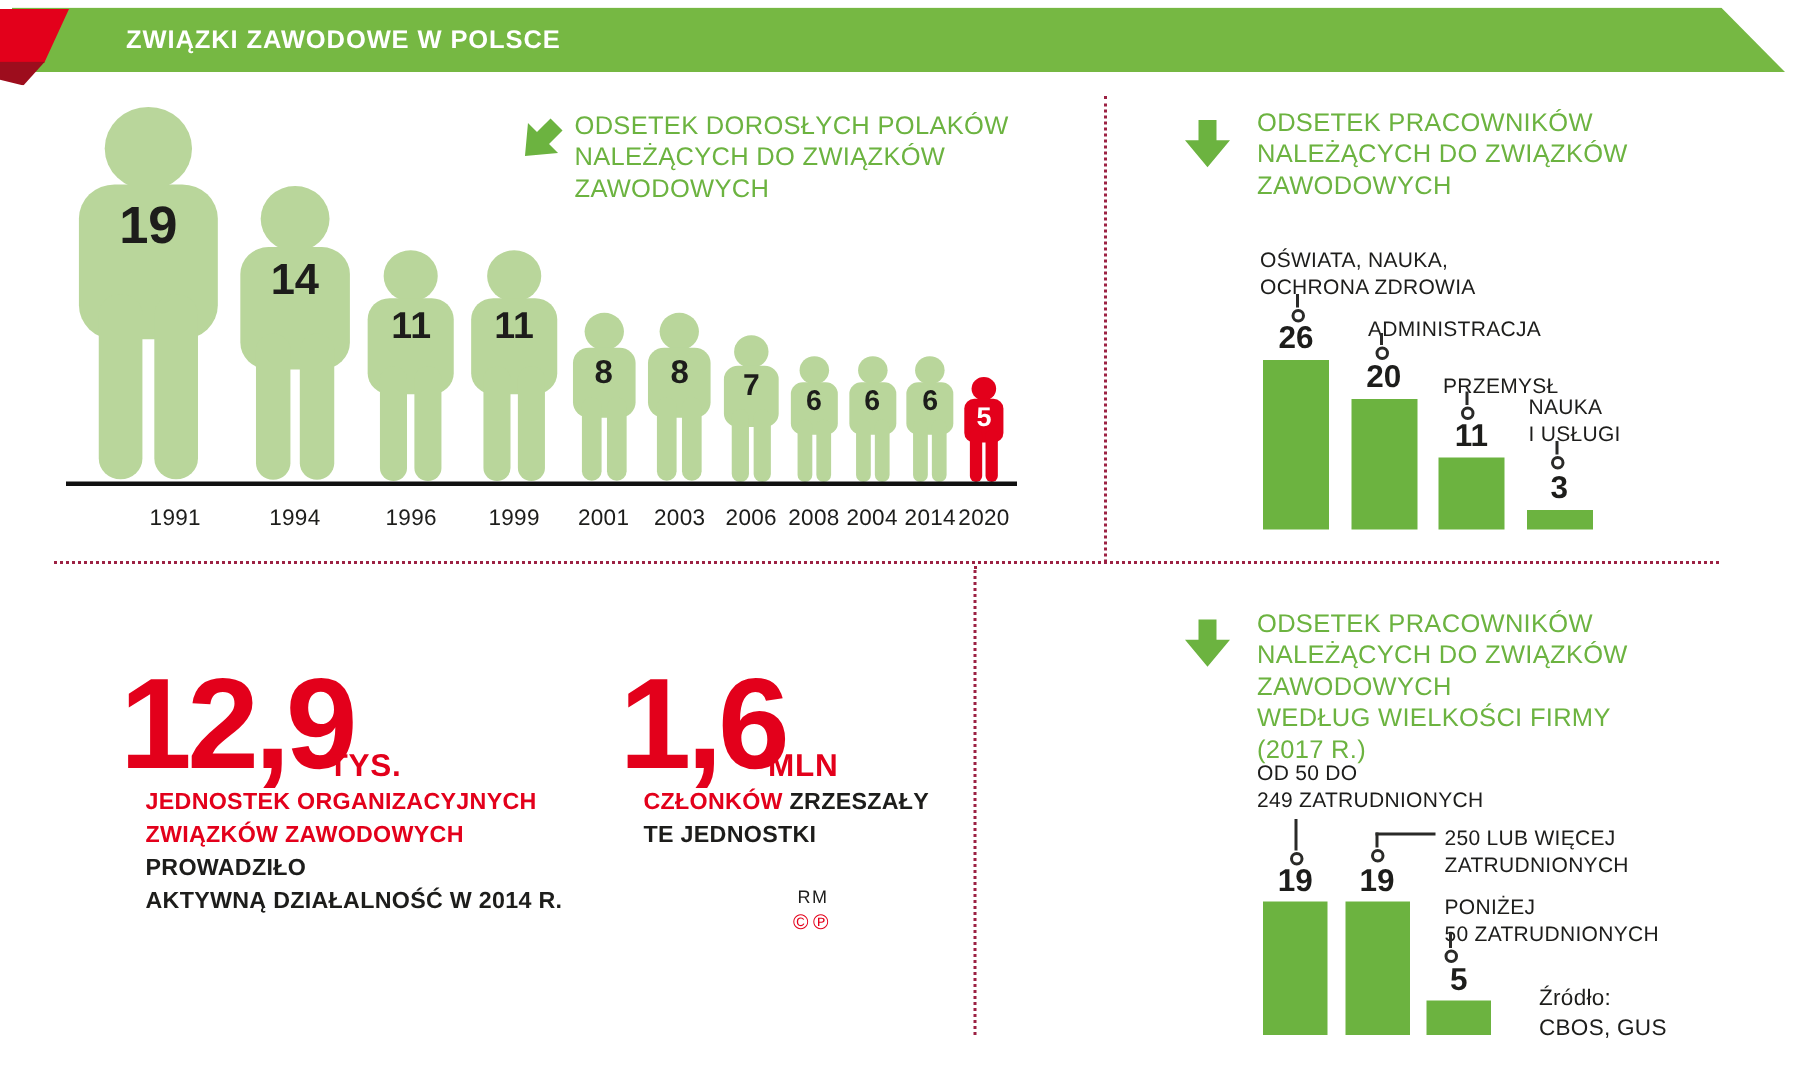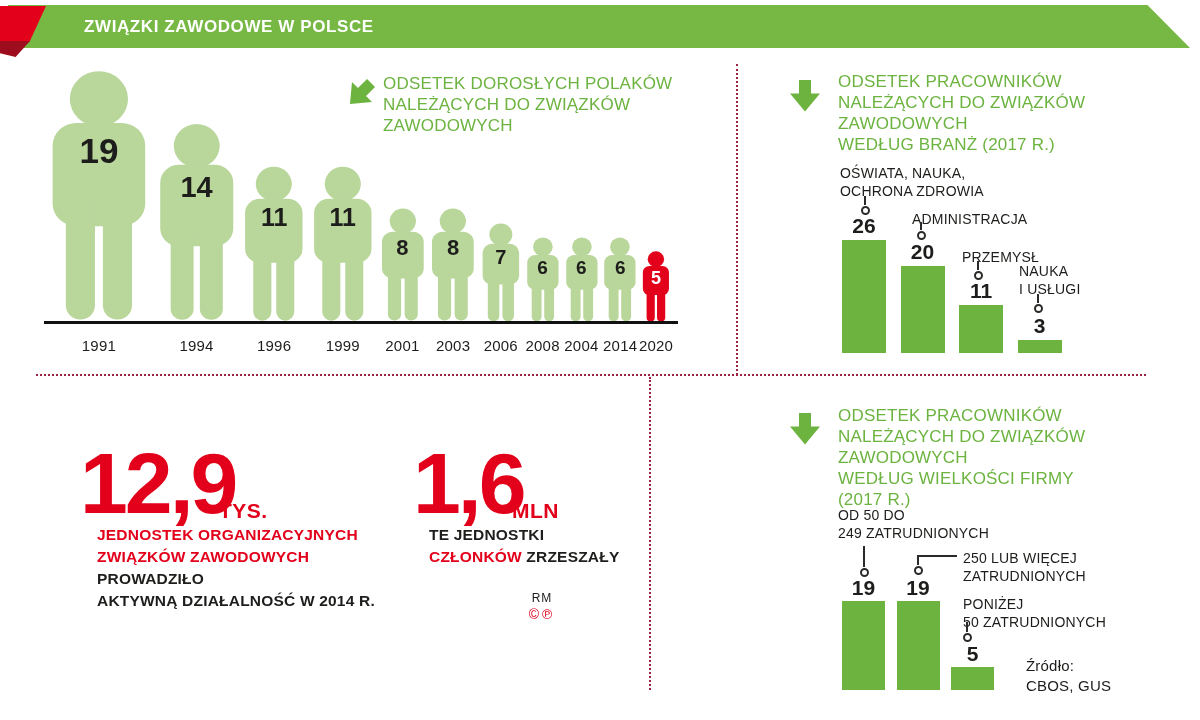--- a/index.html
+++ b/index.html
@@ -99,21 +99,21 @@
     <div>ZAWODOWYCH</div>
   </div>
 
   <div class="layer" id="people-layer">
       <div class="fig" style="left: 46px; top: 70px; width: 105.84px; height: 252px;">
         <svg width="100%" height="100%" viewBox="0 0 40 100" preserveAspectRatio="none">
           <use href="#person-symbol" xlink:href="#person-symbol" fill="#b9d69b"></use>
         </svg>
         <div class="fig-num" style="top: 63px; font-size: 35px; color: var(--ink);">19</div>
       </div>
-      <div class="year" style="left: 63.92px;">1991</div>
+      <div class="year" style="left: 63.92px; text-align: right;">1991</div>
       <div class="fig" style="left: 154.84px; top: 123.2px; width: 83.496px; height: 198.8px;">
         <svg width="100%" height="100%" viewBox="0 0 40 100" preserveAspectRatio="none">
           <use href="#person-symbol" xlink:href="#person-symbol" fill="#b9d69b"></use>
         </svg>
         <div class="fig-num" style="top: 49.7px; font-size: 29px; color: var(--ink);">14</div>
       </div>
       <div class="year" style="left: 161.588px;">1994</div>
       <div class="fig" style="left: 241.336px; top: 165.8px; width: 65.604px; height: 156.2px;">
         <svg width="100%" height="100%" viewBox="0 0 40 100" preserveAspectRatio="none">
           <use href="#person-symbol" xlink:href="#person-symbol" fill="#b9d69b"></use>
@@ -180,21 +180,20 @@
     </div>
   <div id="axis-line"></div>
 
   <svg class="arrow-icon" style="left:787px;top:76px;" width="36" height="38">
       <use href="#arrow-down-symbol" xlink:href="#arrow-down-symbol" fill="#6cb340"></use>
     </svg>
   <div class="abs green-title" style="left:838px;top:71px;">
     <div>ODSETEK PRACOWNIKÓW</div>
     <div>NALEŻĄCYCH DO ZWIĄZKÓW</div>
     <div>ZAWODOWYCH</div>
-    <div>WEDŁUG BRANŻ (2017 R.)</div>
   </div>
 
   <div class="cat" style="left:840px;top:164px;">
     <div>OŚWIATA, NAUKA,</div>
     <div>OCHRONA ZDROWIA</div>
   </div>
   <div class="cat" style="left:912px;top:210px;">
     <div>ADMINISTRACJA</div>
   </div>
   <div class="cat" style="left:962px;top:248px;">
@@ -275,22 +274,22 @@
   <div class="unit" style="left:219px;top:499px;">TYS.</div>
   <div class="desc" style="left:97px;top:524px;width:320px;">
     <div><span class="red">JEDNOSTEK ORGANIZACYJNYCH</span></div>
     <div><span class="red">ZWIĄZKÓW ZAWODOWYCH</span><span> PROWADZIŁO</span></div>
     <div><span>AKTYWNĄ DZIAŁALNOŚĆ W 2014 R.</span></div>
   </div>
 
   <div class="big-num" style="left:413px;top:440px;">1,6</div>
   <div class="unit" style="left:512px;top:499px;">MLN</div>
   <div class="desc" style="left:429px;top:524px;width:200px;">
+    <div><span class="red">CZŁONKÓW</span><span> ZRZESZAŁY</span></div>
     <div><span>TE JEDNOSTKI</span></div>
-    <div><span class="red">CZŁONKÓW</span><span> ZRZESZAŁY</span></div>
   </div>
 
   <div id="credit-block">
     <div id="credit-rm">RM</div>
     <div id="credit-rights">©℗</div>
   </div>
 
 </div>
 
 </body></html>

